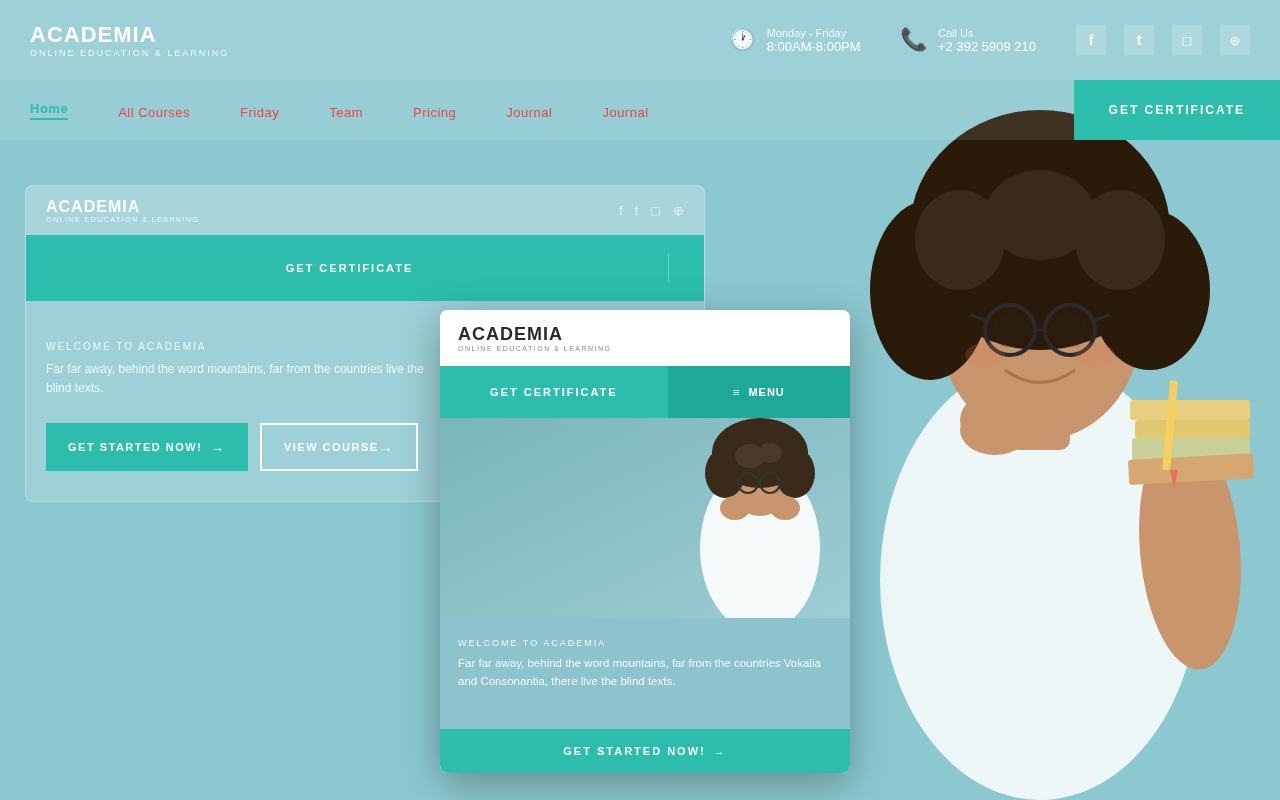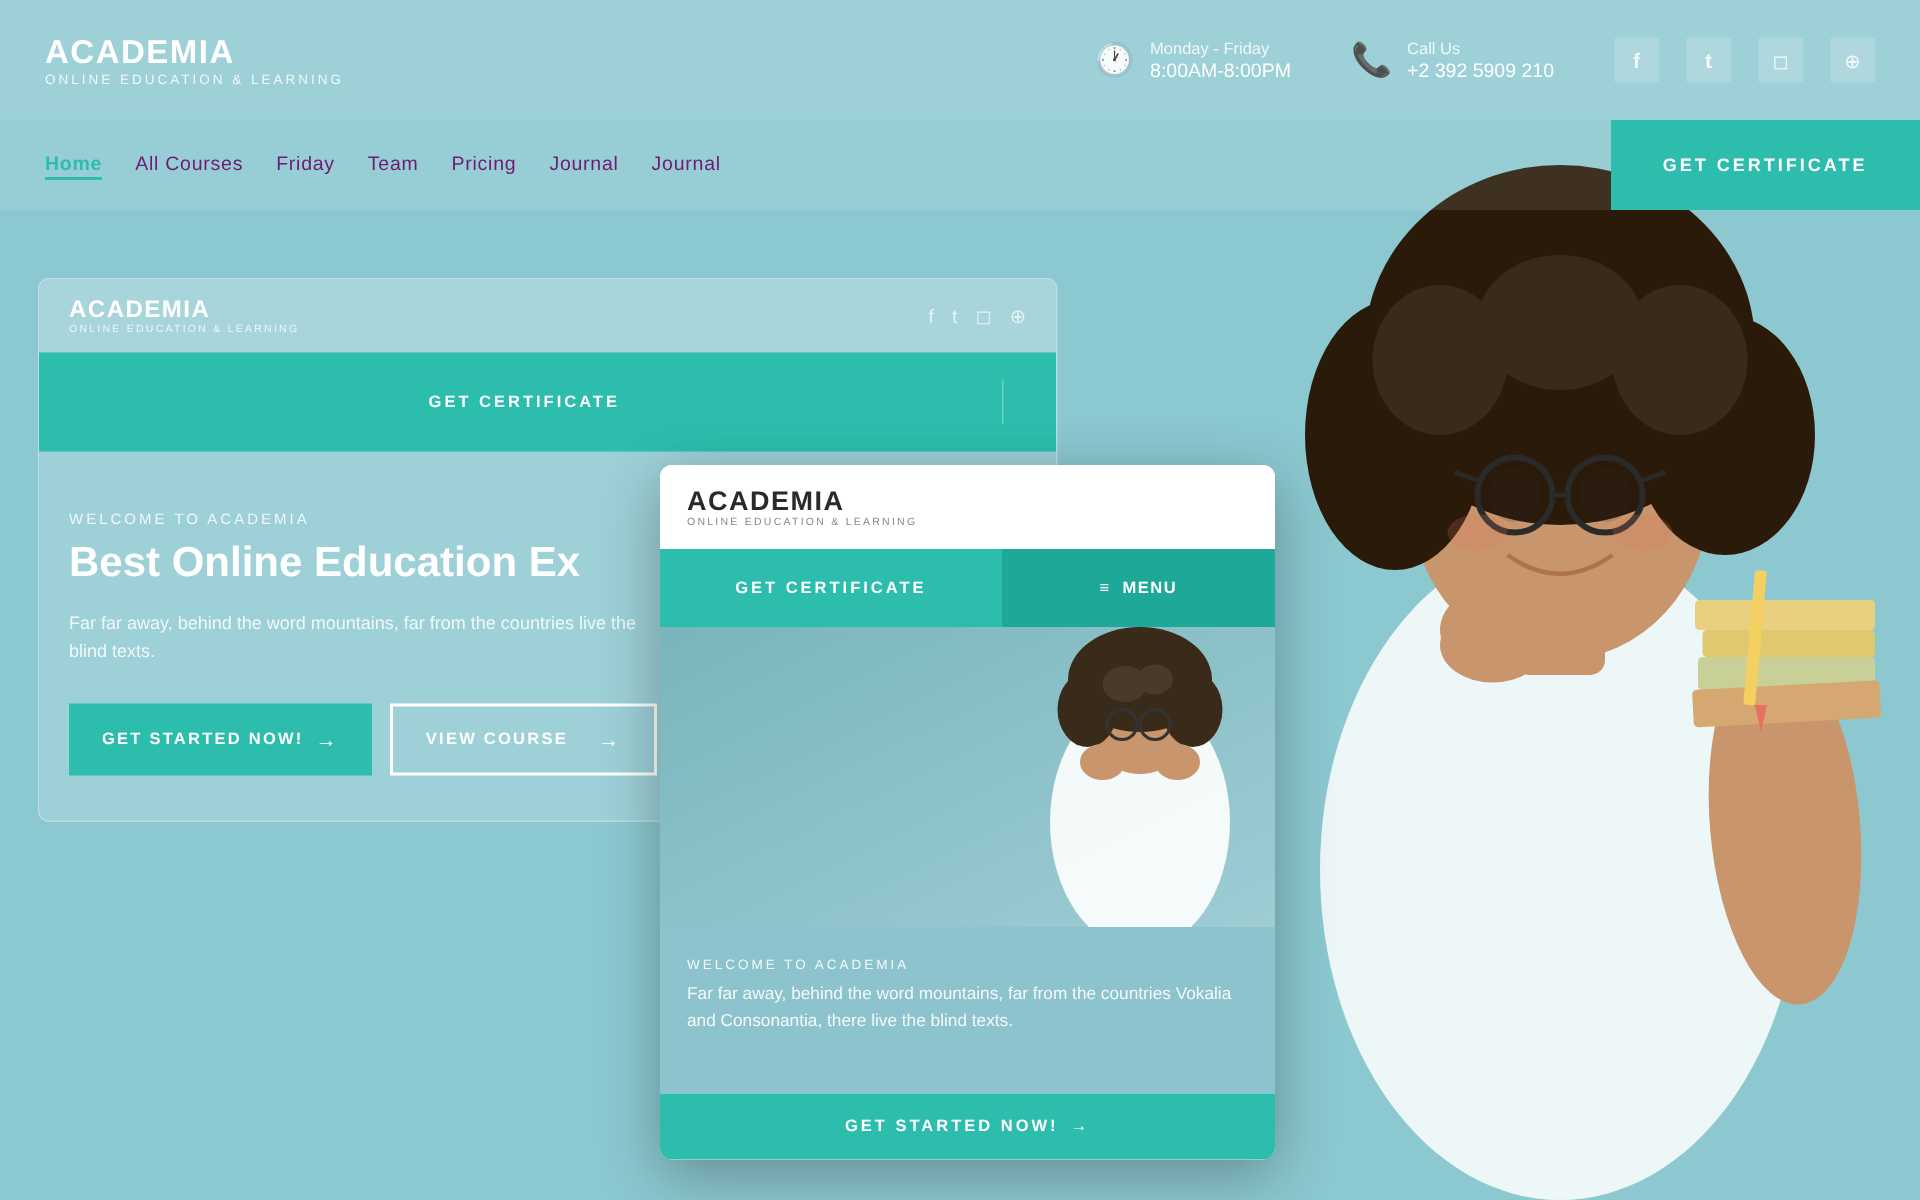--- a/index.html
+++ b/index.html
@@ -94,28 +94,28 @@
       right: 0;
       height: 60px;
       background: rgba(255,255,255,0.1);
       display: flex;
       align-items: center;
       z-index: 10;
     }
 
     .nav-links {
       display: flex;
-      align-items: flex-start;
+      align-items: flex-end;
       padding: 0 30px;
-      gap: 22px;
+      gap: 50px;
       flex: 1;
     }
 
     .nav-link {
-      color: #701a75;
+      color: #ef4444;
       font-size: 13px;
       font-weight: 500;
       cursor: pointer;
       text-decoration: none;
       letter-spacing: 0.5px;
     }
 
     .nav-link.active {
       color: #2dbdad;
       font-weight: 700;
@@ -267,21 +267,21 @@
       background: transparent;
       color: white;
       padding: 14px 22px;
       font-size: 11px;
       font-weight: 700;
       letter-spacing: 1.5px;
       border: 2px solid white;
       cursor: pointer;
       display: flex;
       align-items: center;
-      gap: 20px;
+      gap: 0;
     }
 
     
     .mobile-card {
       position: absolute;
       top: 170px;
       left: 440px;
       width: 410px;
       background: white;
       border-radius: 8px;
@@ -463,21 +463,20 @@
       </div>
     </div>
 
     <div class="desktop-card-cta">
       <button class="dc-cta-btn">GET CERTIFICATE</button>
       <div class="dc-cta-divider"></div>
     </div>
 
     <div class="desktop-card-body">
       <div class="welcome-text-sm">WELCOME TO ACADEMIA</div>
-      <h1 class="headline-sm">Best Online Education Ex</h1>
       <p class="body-text-sm">Far far away, behind the word mountains, far from the countries live the blind texts.</p>
       <div class="btn-row">
         <button class="btn-primary">
           <span>GET STARTED NOW!</span>
           <span class="arrow">→</span>
         </button>
         <button class="btn-outline">
           <span>VIEW COURSE</span>
           <span class="arrow">→</span>
         </button>

